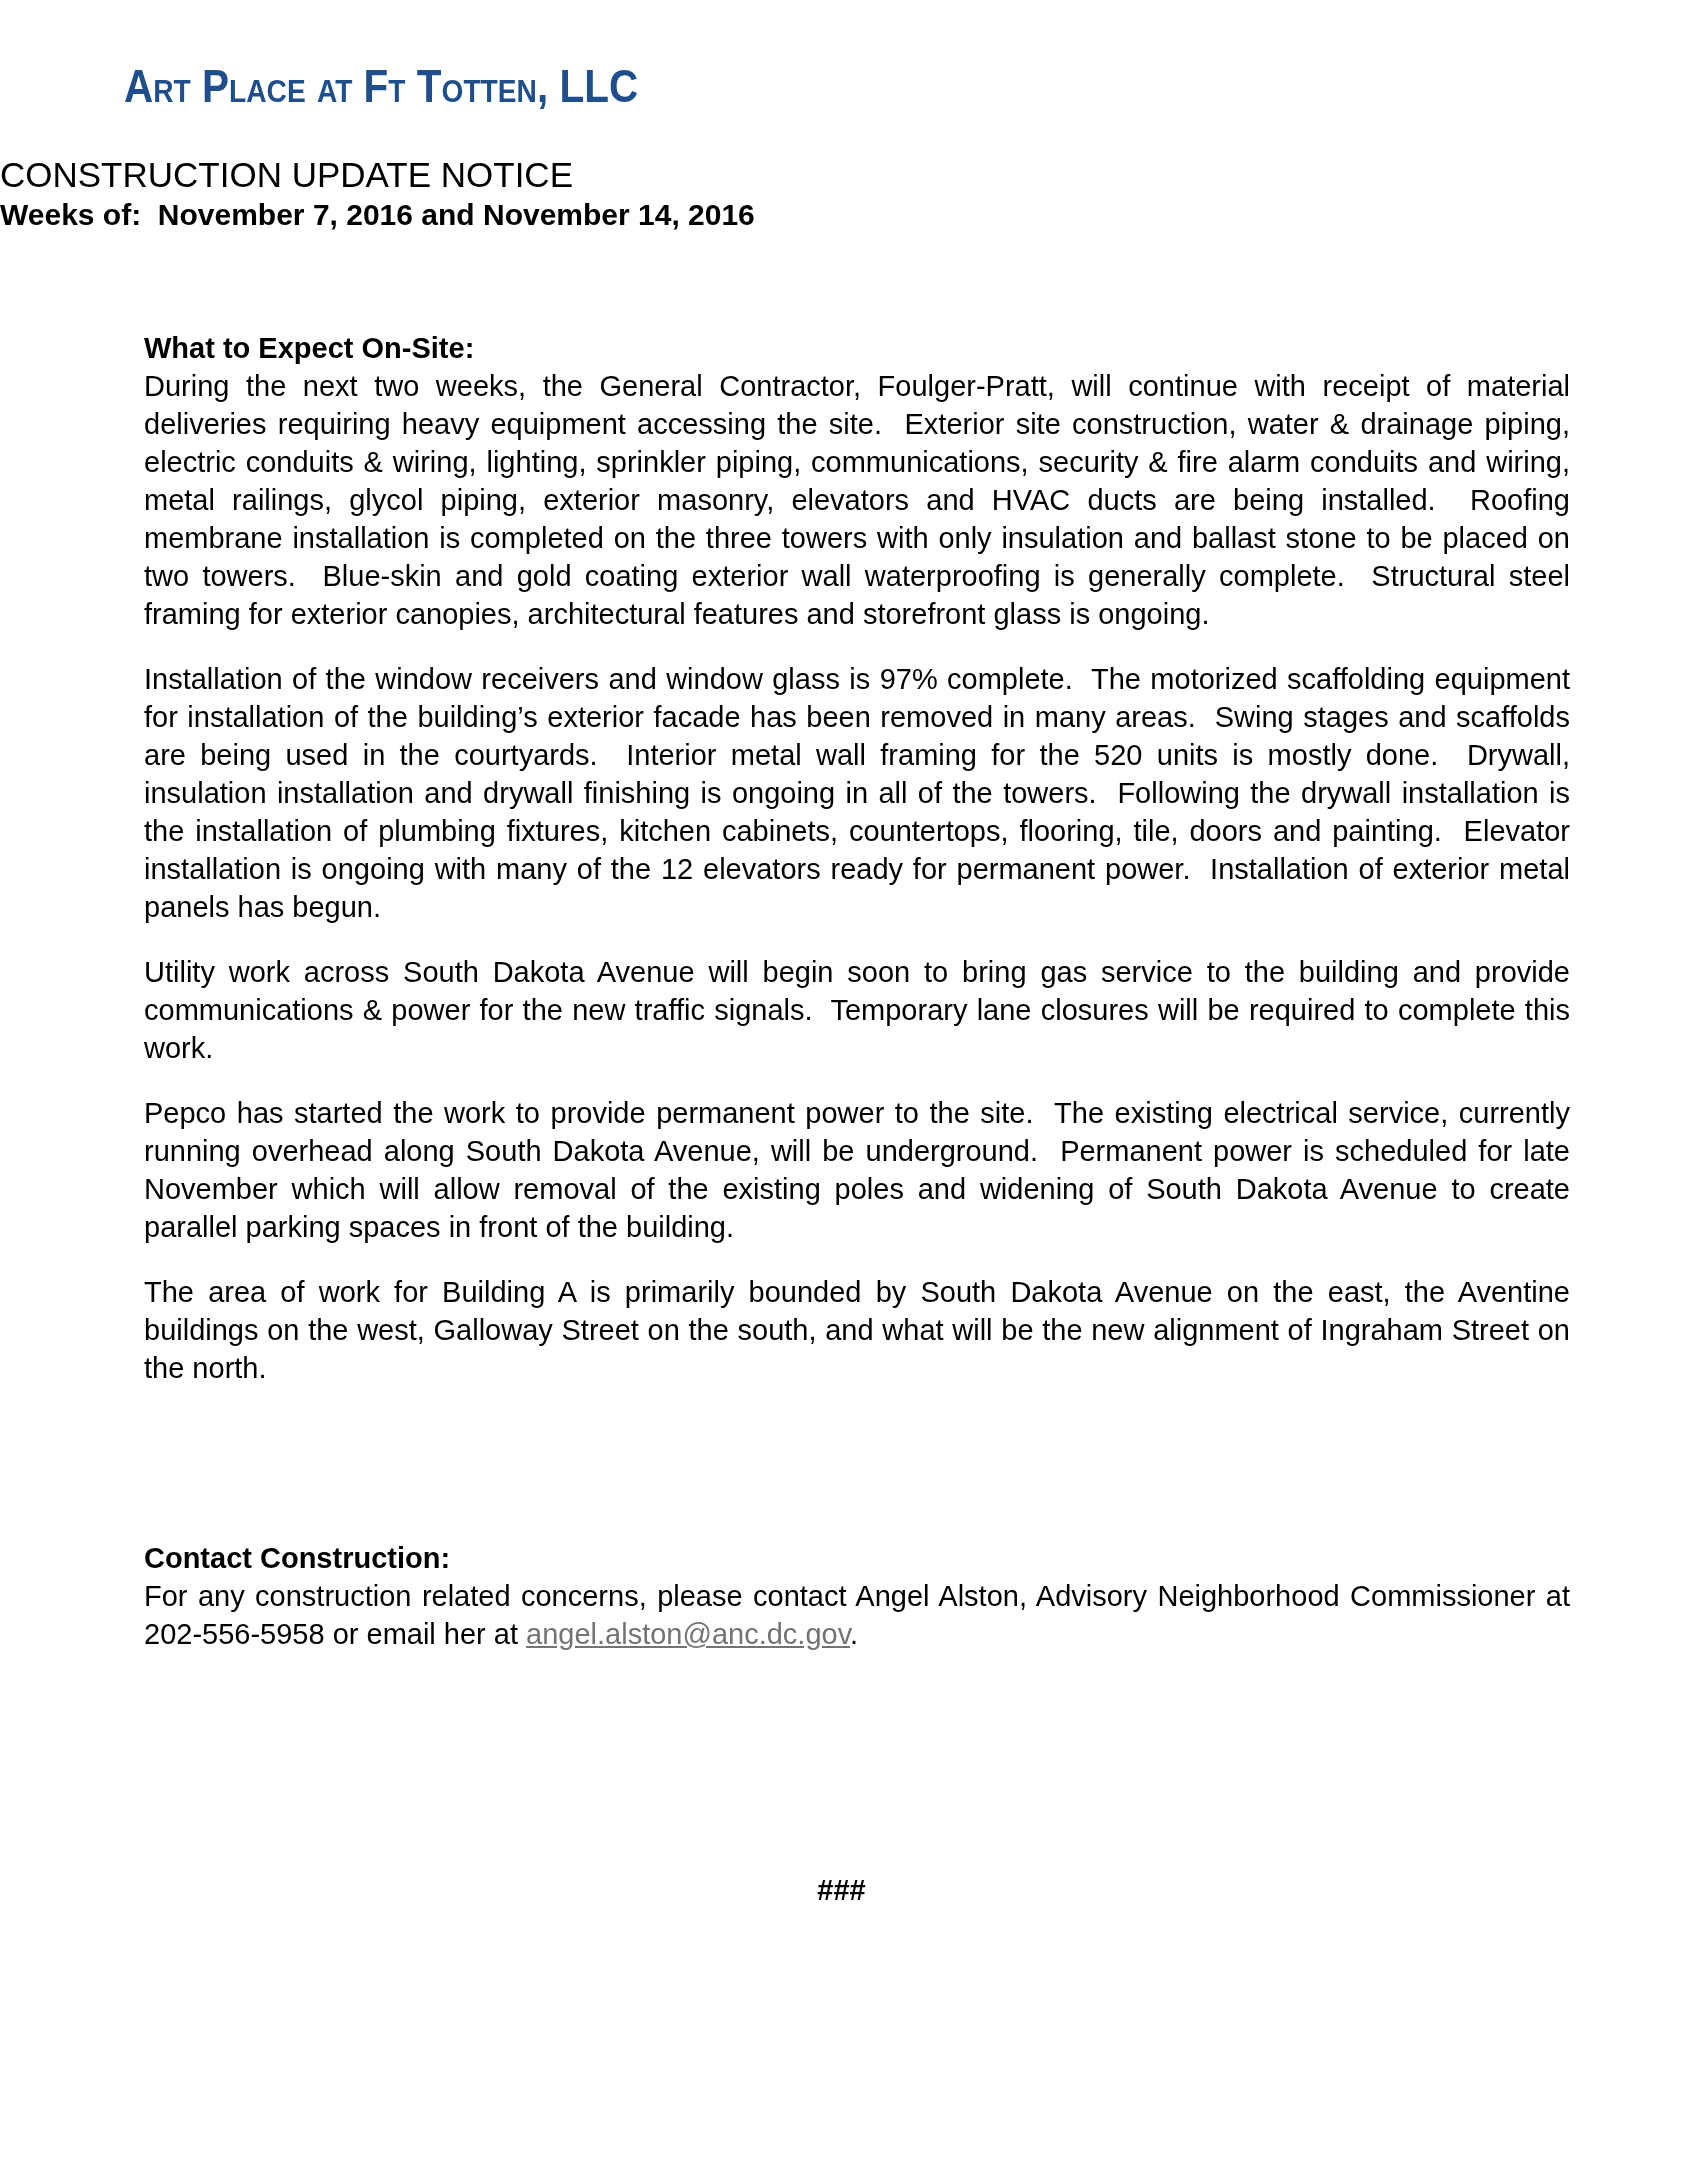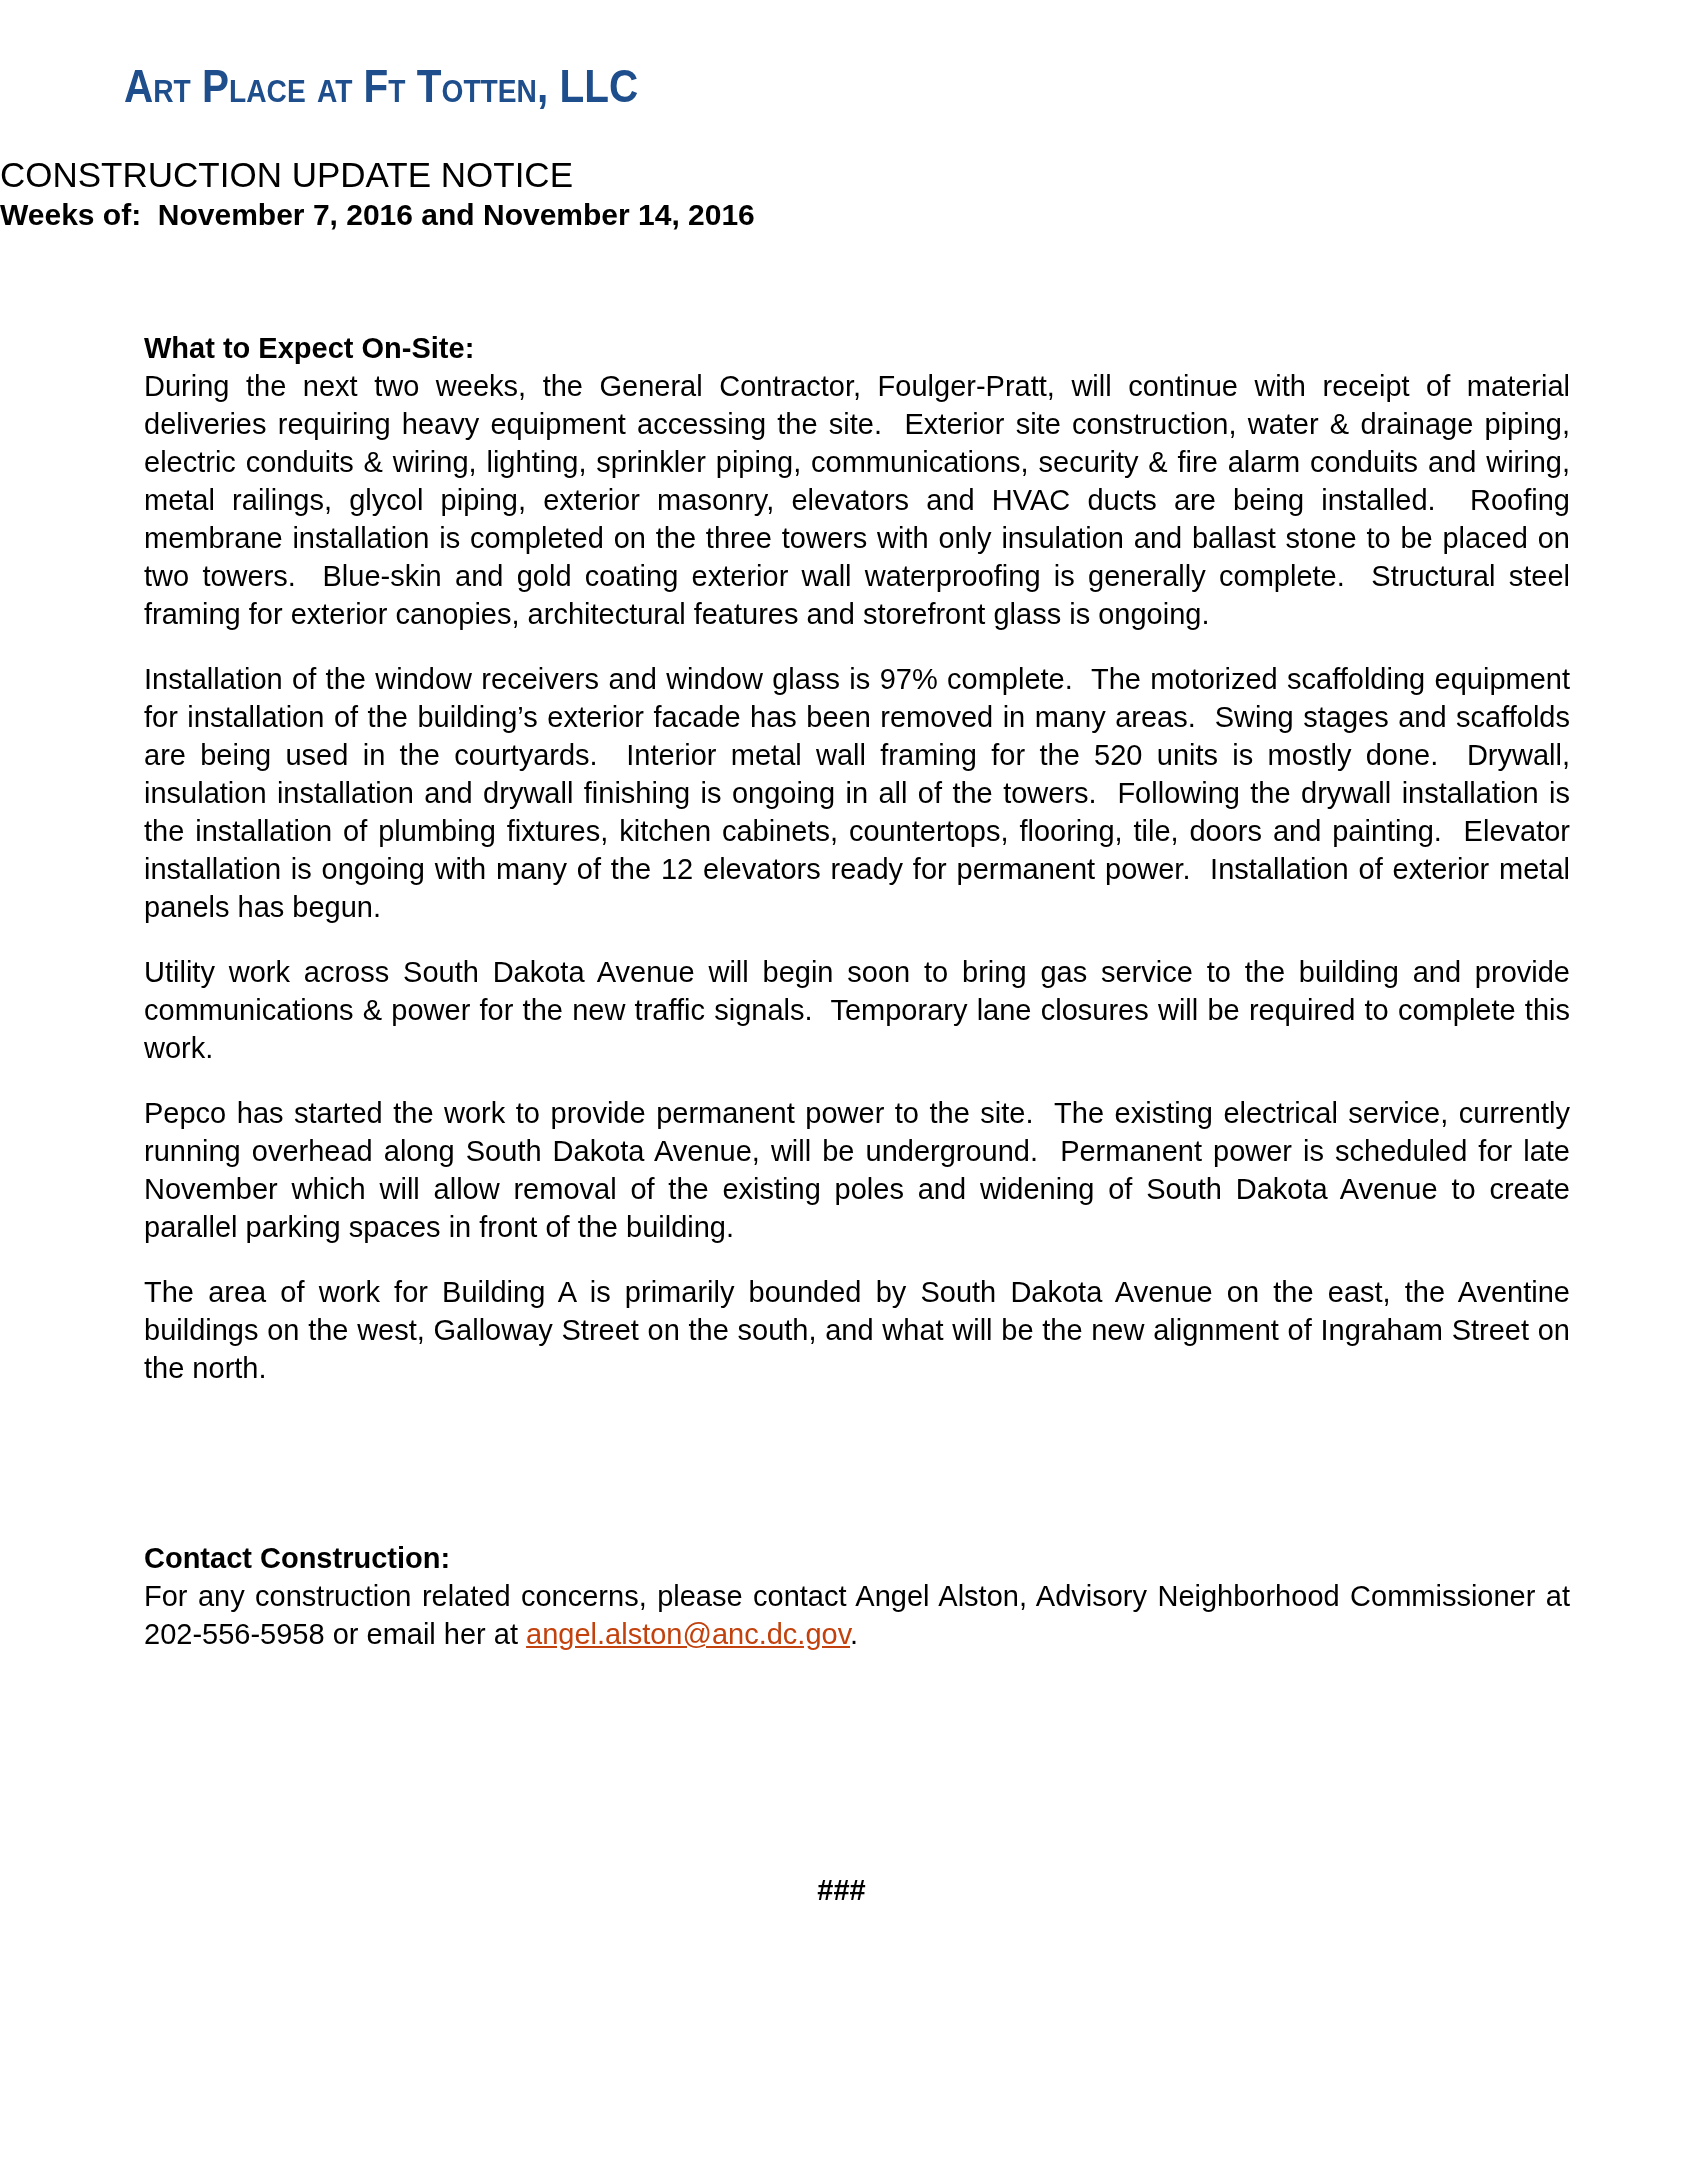--- a/index.html
+++ b/index.html
@@ -79,21 +79,21 @@
     .para.last-in-section {
       margin-bottom: 0;
     }
     .gap-lg {
       height: 76px;
     }
     .gap-md {
       height: 76px;
     }
     a.email-link {
-      color: #c2410c;
+      color: #737373;
       text-decoration: underline;
     }
     .end-mark {
       position: absolute;
       left: 0;
       width: 1683px;
       top: 1874px;
       text-align: center;
       font-size: 29px;
       font-weight: bold;

